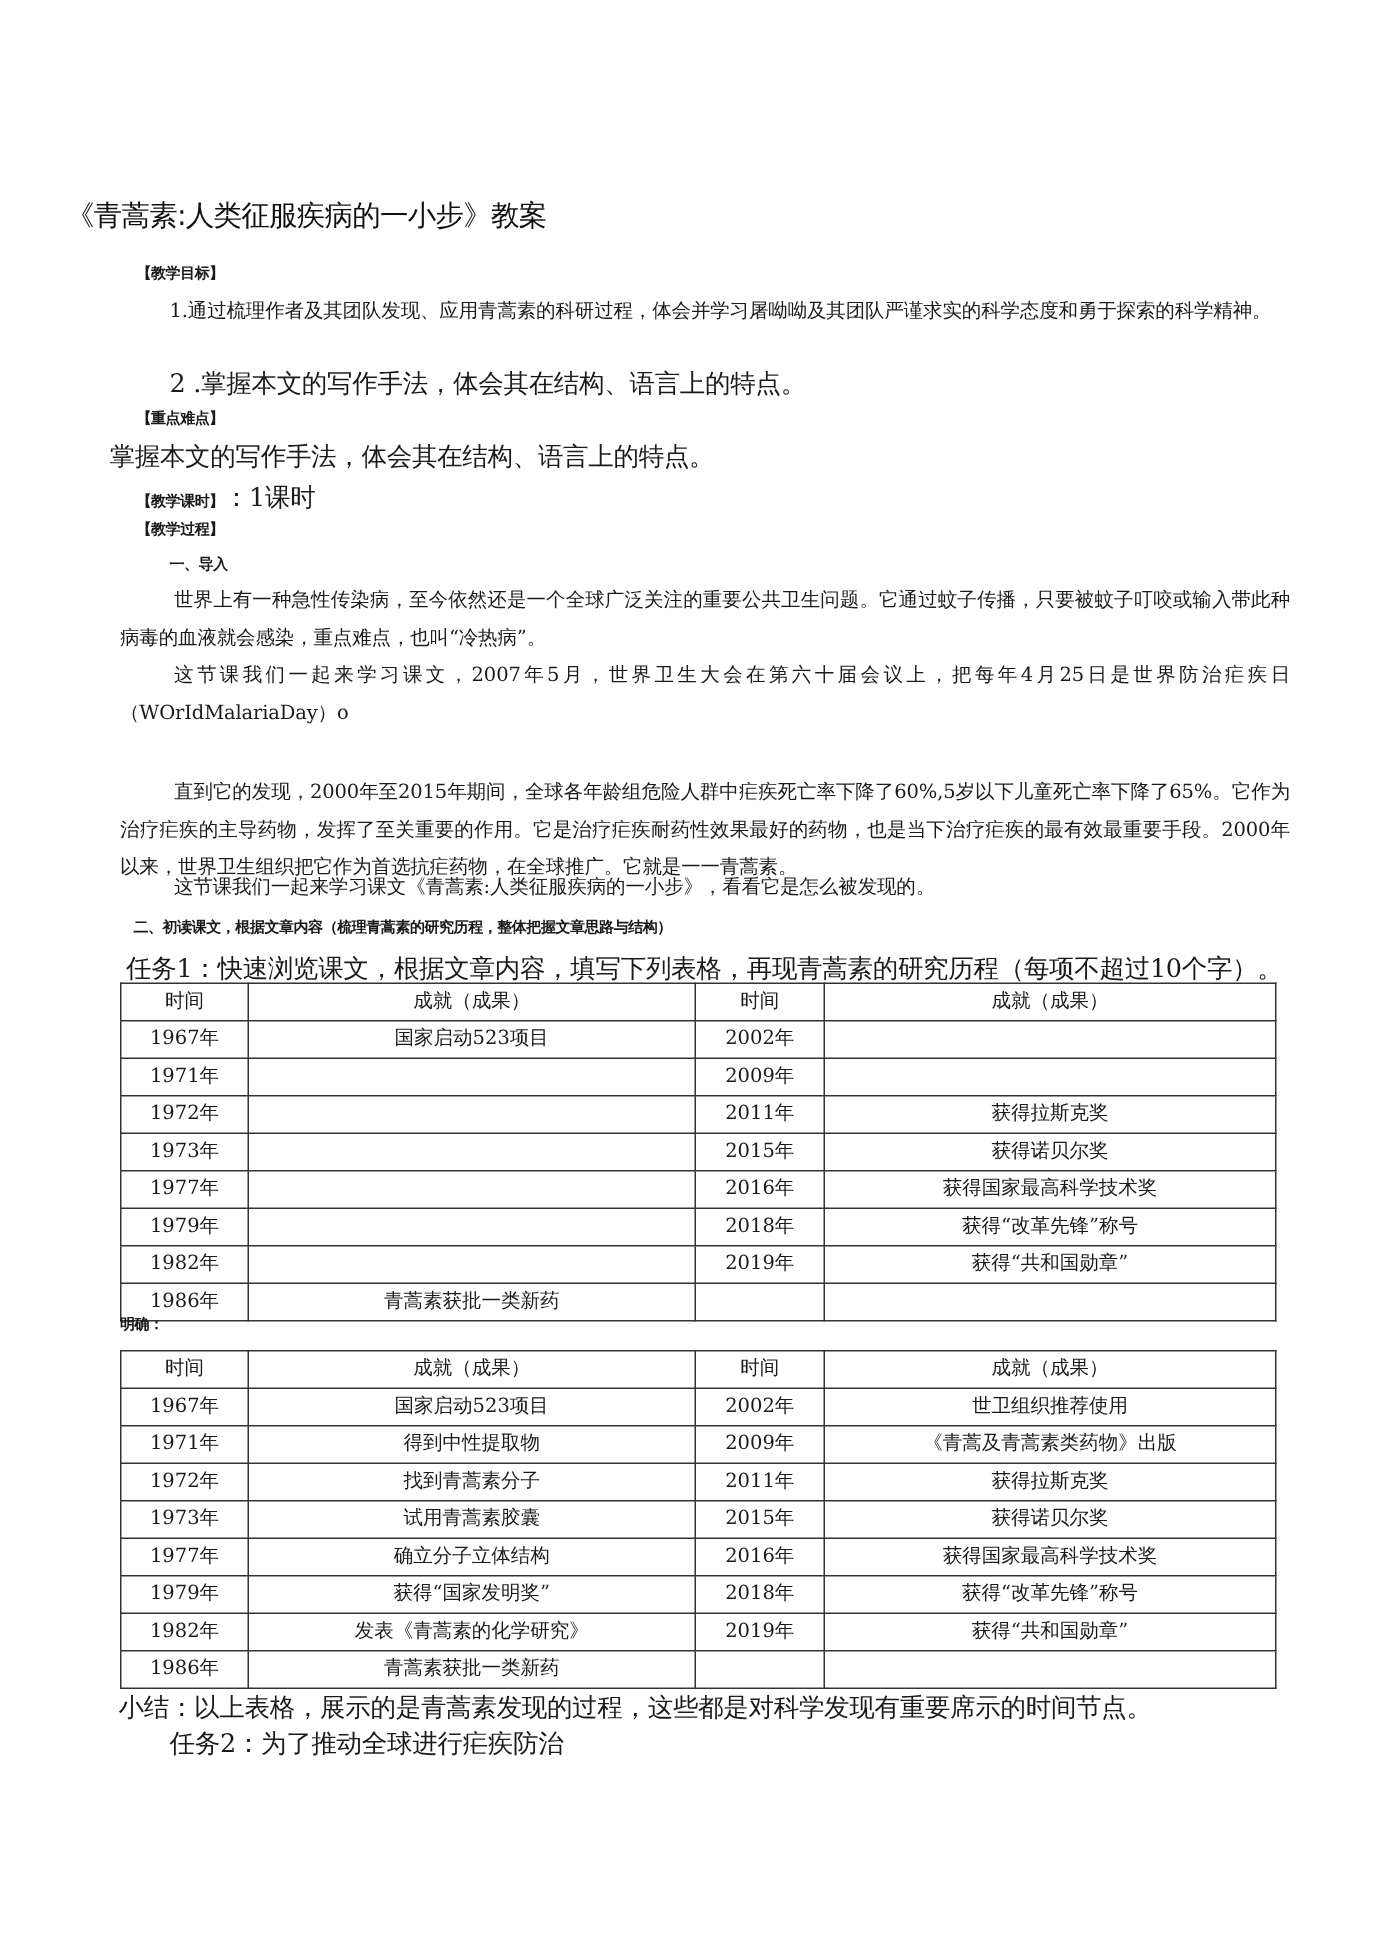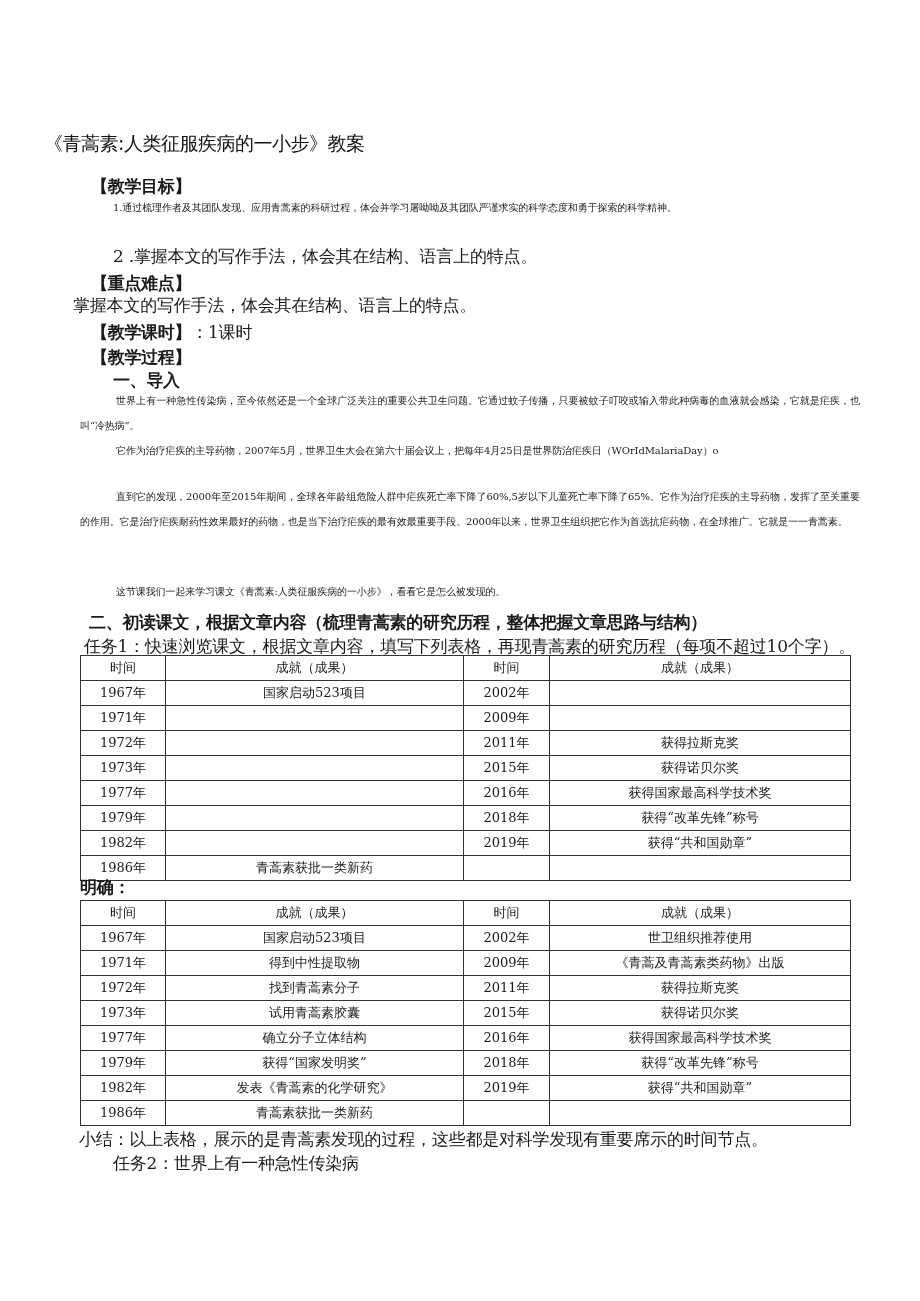--- a/index.html
+++ b/index.html
@@ -22,36 +22,36 @@
       text-align: left;
       font-family: "DejaVu Sans", "Liberation Sans", sans-serif;
       font-size: 19px;
       letter-spacing: -0.5px;
       color: #111;
       margin-left: 44px;
     }
     .heading {
       font-family: "DejaVu Sans", "Liberation Sans", sans-serif;
       font-weight: bold;
-      font-size: 17px;
+      font-size: 10px;
       letter-spacing: -0.3px;
     }
     .para {
       font-size: 17px;
       line-height: 25px;
       letter-spacing: -0.2px;
     }
     .wrap-para {
       position: absolute;
       left: 80px;
       width: 780px;
       white-space: normal;
       text-indent: 36px;
       line-height: 25px;
-      font-size: 10px;
+      font-size: 13px;
       letter-spacing: -0.1px;
       text-align: justify;
     }
     table.timeline {
       position: absolute;
       left: 80px;
       width: 640px;
       border-collapse: collapse;
       font-size: 13px;
       table-layout: fixed;
@@ -86,23 +86,23 @@
 <div class="abs para" style="left:73px; top:293px;">掌握本文的写作手法，体会其在结构、语言上的特点。</div>
 
 <div class="abs" style="left:91px; top:320px; line-height:18px;">
   <span class="heading">【教学课时】</span><span class="para">：1课时</span>
 </div>
 
 <div class="abs heading" style="left:91px; top:346px;">【教学过程】</div>
 
 <div class="abs heading" style="left:113px; top:369px; font-weight:bold;">一、导入</div>
 
-<div class="wrap-para" style="top:388px;">世界上有一种急性传染病，至今依然还是一个全球广泛关注的重要公共卫生问题。它通过蚊子传播，只要被蚊子叮咬或输入带此种病毒的血液就会感染，它就是疟疾，也叫“冷热病”。</div>
-<div class="wrap-para" style="top:438px;">它作为治疗疟疾的主导药物，2007年5月，世界卫生大会在第六十届会议上，把每年4月25日是世界防治疟疾日（WOrIdMalariaDay）o</div>
-<div class="wrap-para" style="top:484px;">直到它的发现，2000年至2015年期间，全球各年龄组危险人群中疟疾死亡率下降了60%,5岁以下儿童死亡率下降了65%。它作为治疗疟疾的主导药物，发挥了至关重要的作用。它是治疗疟疾耐药性效果最好的药物，也是当下治疗疟疾的最有效最重要手段。2000年以来，世界卫生组织把它作为首选抗疟药物，在全球推广。它就是一一青蒿素。</div>
+<div class="wrap-para" style="top:388px;">世界上有一种急性传染病，至今依然还是一个全球广泛关注的重要公共卫生问题。它通过蚊子传播，只要被蚊子叮咬或输入带此种病毒的血液就会感染，重点难点，也叫“冷热病”。</div>
+<div class="wrap-para" style="top:438px;">这节课我们一起来学习课文，2007年5月，世界卫生大会在第六十届会议上，把每年4月25日是世界防治疟疾日（WOrIdMalariaDay）o</div>
+<div class="wrap-para" style="top:516px;">直到它的发现，2000年至2015年期间，全球各年龄组危险人群中疟疾死亡率下降了60%,5岁以下儿童死亡率下降了65%。它作为治疗疟疾的主导药物，发挥了至关重要的作用。它是治疗疟疾耐药性效果最好的药物，也是当下治疗疟疾的最有效最重要手段。2000年以来，世界卫生组织把它作为首选抗疟药物，在全球推广。它就是一一青蒿素。</div>
 <div class="wrap-para" style="top:537px;margin-top:42px;">这节课我们一起来学习课文《青蒿素:人类征服疾病的一小步》，看看它是怎么被发现的。</div>
 
 <div class="abs heading" style="left:89px; top:611px;">二、初读课文，根据文章内容（梳理青蒿素的研究历程，整体把握文章思路与结构）</div>
 
 <div class="abs para" style="left:84px; top:634px;">任务1：快速浏览课文，根据文章内容，填写下列表格，再现青蒿素的研究历程（每项不超过10个字）。</div>
 
 <table class="timeline" style="top:655px;">
   <colgroup>
     <col class="col-year">
       <col class="col-ach1">
@@ -229,13 +229,13 @@
     <td>1986年</td>
     <td>青蒿素获批一类新药</td>
     <td></td>
     <td></td>
   </tr>
 </tbody>
   </table>
 
 <div class="abs para" style="left:79px; top:1127px;text-align:right;">小结：以上表格，展示的是青蒿素发现的过程，这些都是对科学发现有重要席示的时间节点。</div>
 
-<div class="abs para" style="left:113px; top:1151px;">任务2：世界上有一种急性传染病</div>
+<div class="abs para" style="left:113px; top:1151px;">任务2：为了推动全球进行疟疾防治</div>
 
 </body></html>

